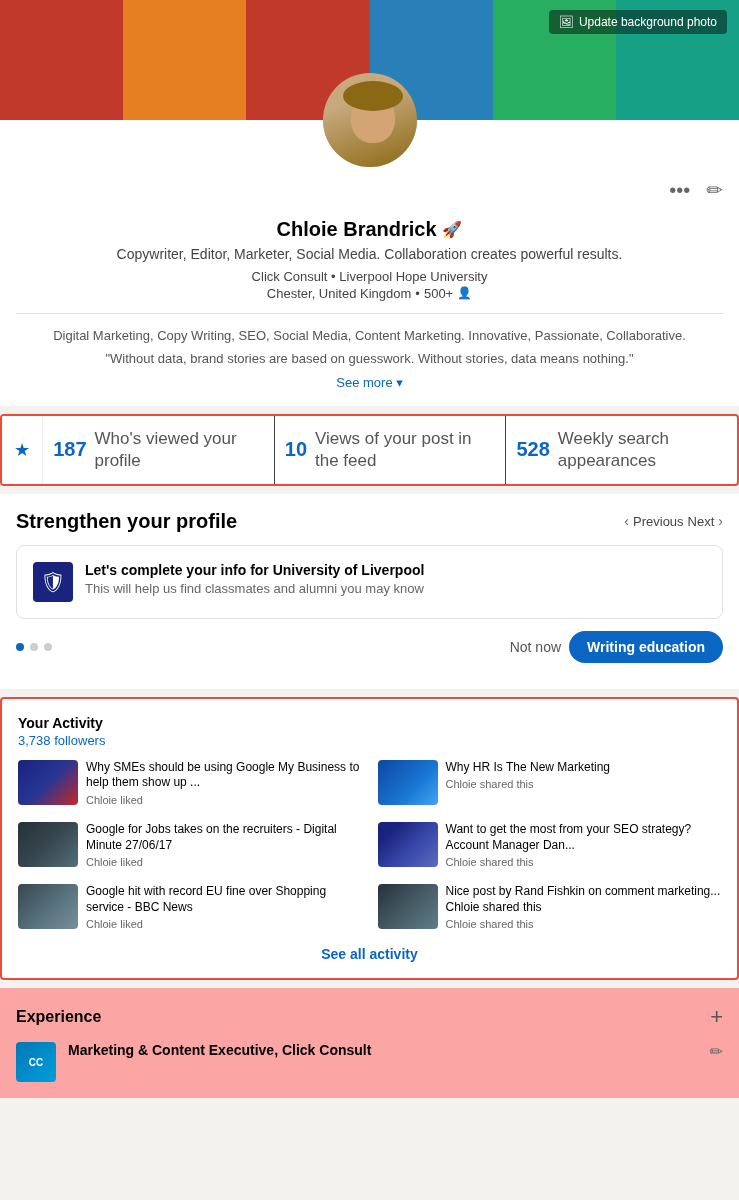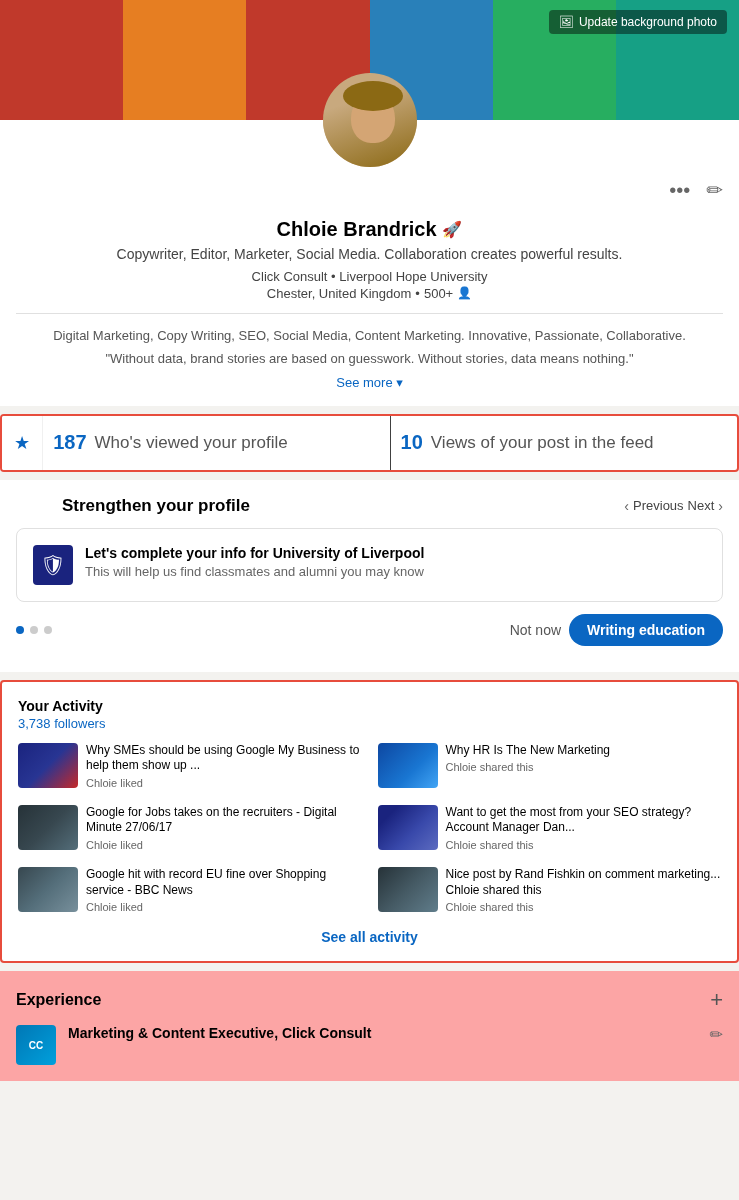--- a/index.html
+++ b/index.html
@@ -206,24 +206,23 @@
       padding: 16px;
       margin-bottom: 8px;
     }
     .strengthen-header {
       display: flex;
       justify-content: space-between;
       align-items: center;
       margin-bottom: 12px;
     }
     .strengthen-title {
-      font-size: 17px;
+      font-size: 20px;
       font-weight: 600;
       color: #000;
-      margin-left: 46px;
     }
     .nav-btns {
       display: flex;
       align-items: center;
       gap: 4px;
       font-size: 13px;
       color: #444;
     }
     .nav-btn {
       background: none;
@@ -498,20 +497,24 @@
     <span class="star-icon">★</span>
   </div>
   <div class="analytics-item">
     <span class="analytics-number">187</span>
     <span class="analytics-label">Who's viewed your profile</span>
   </div>
   <div class="analytics-item">
     <span class="analytics-number">10</span>
     <span class="analytics-label">Views of your post in the feed</span>
   </div>
+  <div class="analytics-item">
+    <span class="analytics-number">528</span>
+    <span class="analytics-label">Weekly search appearances</span>
+  </div>
 </div>
 
 <div class="strengthen-section">
   <div class="strengthen-header">
     <h2 class="strengthen-title">Strengthen your profile</h2>
     <div class="nav-btns">
       <span class="nav-chevron">‹</span>
       <button class="nav-btn">Previous</button>
       <button class="nav-btn">Next</button>
       <span class="nav-chevron">›</span>

